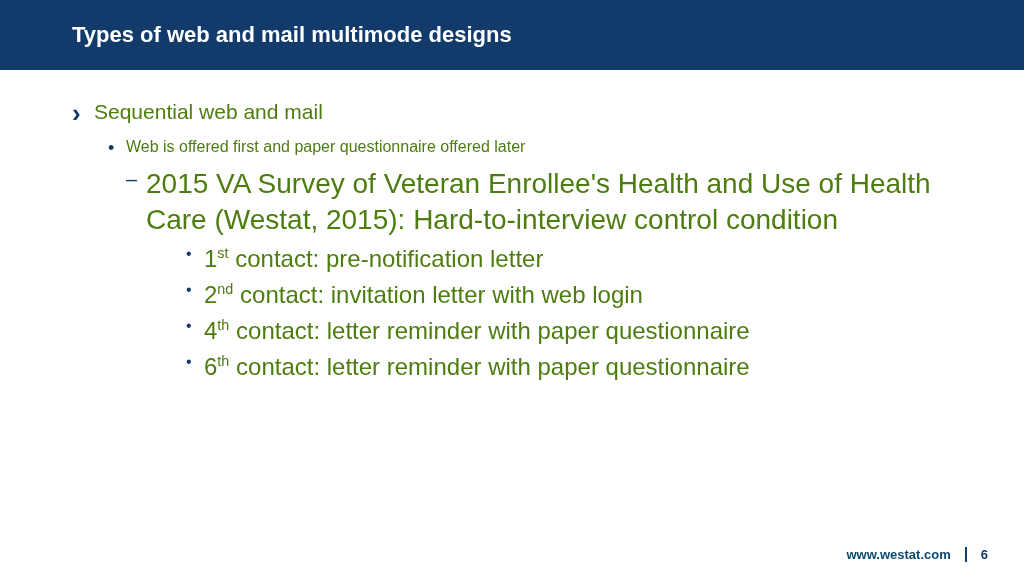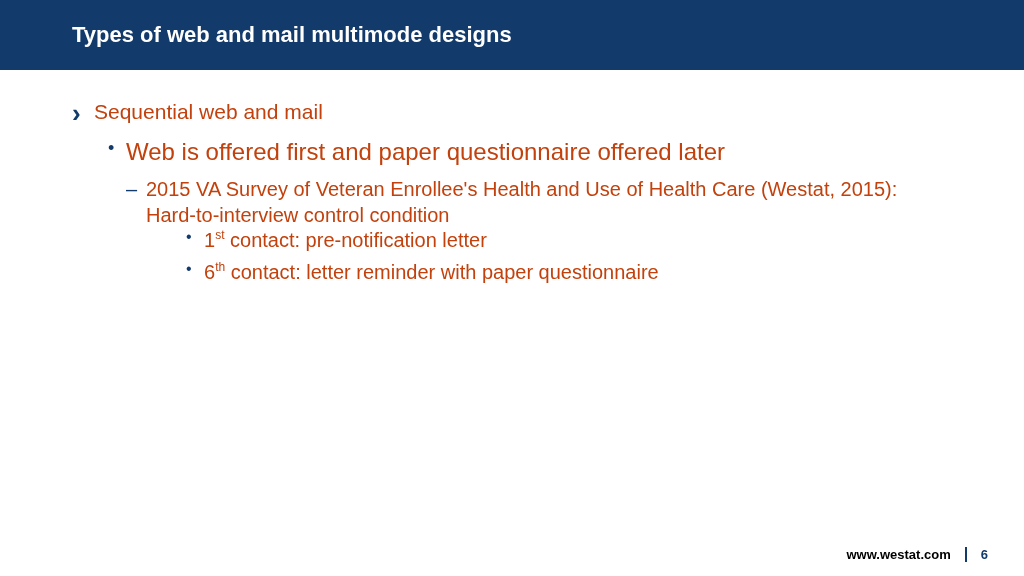--- a/index.html
+++ b/index.html
@@ -1,51 +1,57 @@
 <!DOCTYPE html>
 <html><head>
 <meta charset="utf-8">
 <style>
   * { margin: 0; padding: 0; box-sizing: border-box; }
   html, body { width: 1024px; height: 576px; font-family: Verdana, Geneva, sans-serif; background: #fff; overflow: hidden; }
   .slide { width: 1024px; height: 576px; position: relative; }
   .title-bar { background: #123a6b; color: #fff; padding: 22px 0 22px 72px; }
   .title-bar h1 { font-size: 22px; font-weight: bold; }
-  .content { padding: 30px 72px 0 72px; color: #c2410c; }
+  .content { padding: 30px 72px 0 72px; color: #4d7c0f; }
   .lvl1 { position: relative; padding-left: 22px; font-size: 21px; margin-bottom: 14px; }
   .lvl1::before { content: "›"; position: absolute; left: 0; top: -2px; font-size: 26px; font-weight: bold; color: #123a6b; }
-  .lvl2 { position: relative; padding-left: 40px; font-size: 24px; margin-bottom: 10px; margin-left: 14px; }
+  .lvl2 { position: relative; padding-left: 40px; font-size: 16px; margin-bottom: 10px; margin-left: 14px; }
   .lvl2::before { content: "•"; position: absolute; left: 22px; top: 0; font-size: 18px; color: #123a6b; }
-  .lvl3 { position: relative; padding-left: 60px; font-size: 20px; margin-bottom: 0; margin-left: 14px; line-height: 1.3; }
+  .lvl3 { position: relative; padding-left: 60px; font-size: 28px; margin-bottom: 6px; margin-left: 14px; line-height: 1.3; }
   .lvl3::before { content: "–"; position: absolute; left: 40px; top: 0; font-size: 20px; color: #123a6b; }
-  .lvl4 { position: relative; padding-left: 118px; font-size: 20px; margin-bottom: 8px; margin-left: 14px; }
+  .lvl4 { position: relative; padding-left: 118px; font-size: 24px; margin-bottom: 8px; margin-left: 14px; }
   .lvl4::before { content: "•"; position: absolute; left: 100px; top: 0; font-size: 16px; color: #123a6b; }
   sup { font-size: 0.6em; vertical-align: super; }
   .footer { position: absolute; bottom: 14px; right: 36px; display: flex; align-items: center; }
-  .footer .url { color: #000000; font-weight: bold; font-size: 13px; padding-right: 14px; border-right: 2px solid #123a6b; }
+  .footer .url { color: #0c4a6e; font-weight: bold; font-size: 13px; padding-right: 14px; border-right: 2px solid #123a6b; }
   .footer .pagenum { color: #123a6b; font-weight: bold; font-size: 13px; padding-left: 14px; }
 </style>
 </head>
 <body>
 
 <div class="slide">
 
   <div class="title-bar">
     <h1>Types of web and mail multimode designs</h1>
   </div>
 
   <div class="content">
     <div class="lvl1">Sequential web and mail</div>
     <div class="lvl2">Web is offered first and paper questionnaire offered later</div>
     <div class="lvl3">2015 VA Survey of Veteran Enrollee's Health and Use of Health Care (Westat, 2015): Hard-to-interview control condition</div>
 
     <div class="lvl4">
       <span>1</span><sup>st</sup><span> contact: pre-notification letter</span>
     </div>
     <div class="lvl4">
+      <span>2</span><sup>nd</sup><span> contact: invitation letter with web login</span>
+    </div>
+    <div class="lvl4">
+      <span>4</span><sup>th</sup><span> contact: letter reminder with paper questionnaire</span>
+    </div>
+    <div class="lvl4">
       <span>6</span><sup>th</sup><span> contact: letter reminder with paper questionnaire</span>
     </div>
   </div>
 
   <div class="footer">
     <span class="url">www.westat.com</span>
     <span class="pagenum">6</span>
   </div>
 
 </div>

